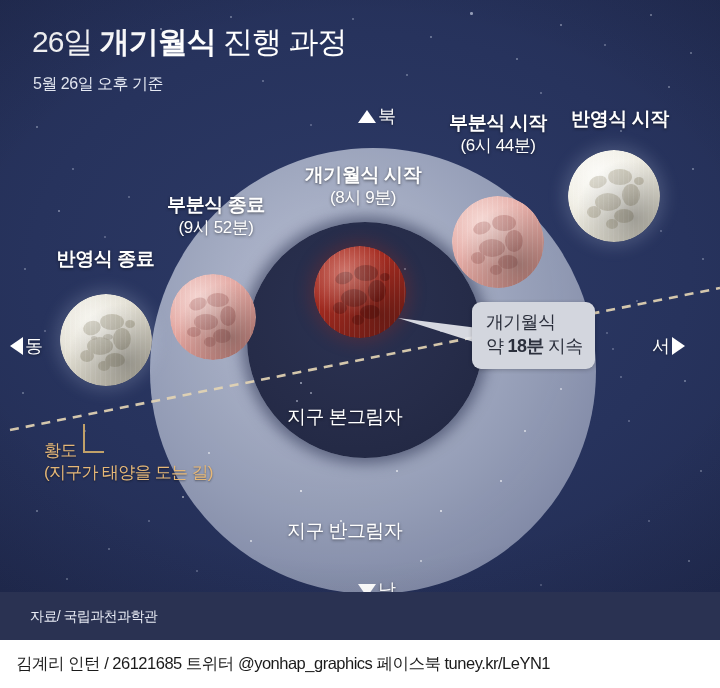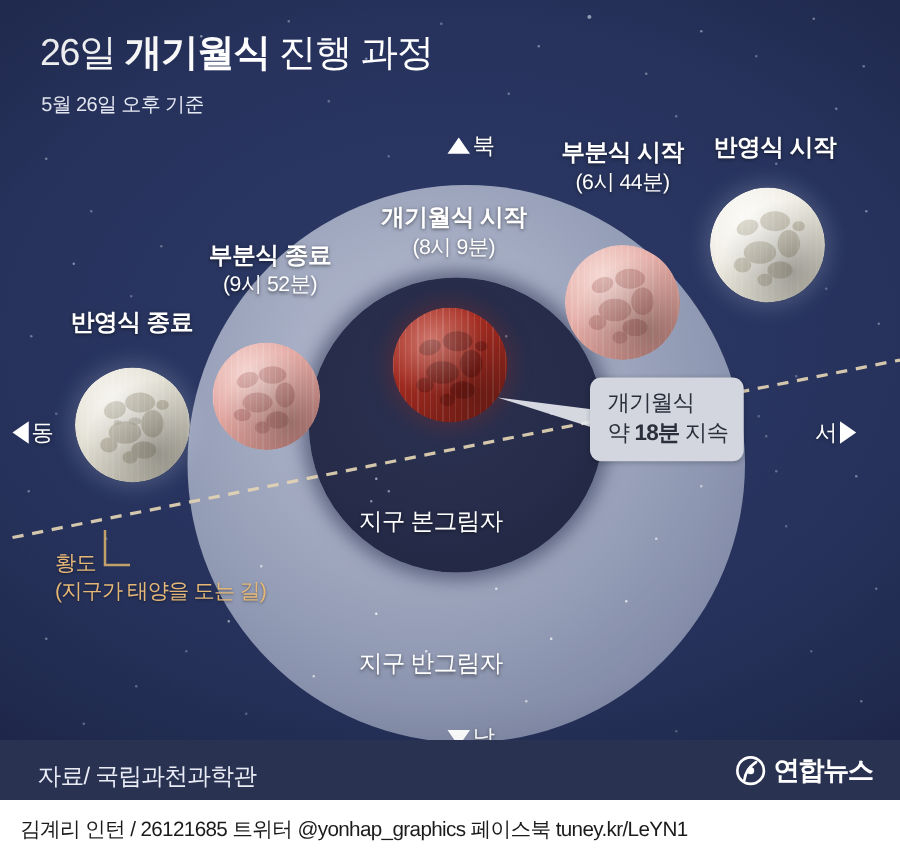--- a/index.html
+++ b/index.html
@@ -125,21 +125,21 @@
   .tri.left{border-top:9px solid transparent;border-bottom:9px solid transparent;border-right:13px solid #fff;}
   .tri.right{border-top:9px solid transparent;border-bottom:9px solid transparent;border-left:13px solid #fff;}
 
   
   #footbar{
     position:absolute;left:0;top:592px;width:720px;height:48px;
     background:#2a3252;
   }
   #source{
     position:absolute;left:30px;top:608px;
-    color:#e9ecf5;font-size:19px;letter-spacing:-.6px;white-space:nowrap;
+    color:#e9ecf5;font-size:14px;letter-spacing:-.6px;white-space:nowrap;
   }
   #logo{
     position:absolute;right:22px;top:602px;
     display:flex;align-items:center;gap:6px;
   }
   #logo .mark{width:25px;height:25px;flex:0 0 25px;}
   #logo .name{color:#ffffff;font-size:21px;font-weight:bold;letter-spacing:-1.2px;white-space:nowrap;}
 
   
   #credit{
@@ -387,26 +387,18 @@
     <div class="dir" style="left:652px;top:334px;">
       <span>서</span>
       <span class="tri right"></span>
     </div>
 
     <div class="vignette"></div>
   </div>
 
   <div id="footbar"></div>
   <div id="source">자료/ 국립과천과학관</div>
-  <div id="logo">
-    <svg class="mark" viewBox="0 0 40 40">
-      <circle cx="20" cy="20" r="17" fill="none" stroke="#ffffff" stroke-width="3.4"></circle>
-      <path d="M27 9 C18 15, 13 23, 12 32" fill="none" stroke="#ffffff" stroke-width="3.4" stroke-linecap="round"></path>
-      <circle cx="20" cy="20" r="4.6" fill="#ffffff"></circle>
-    </svg>
-    <span class="name">연합뉴스</span>
-  </div>
 
   <div id="credit">
     <span>김계리 인턴 / 26121685   트위터 @yonhap_graphics  페이스북 tuney.kr/LeYN1</span>
   </div>
 
 </div>
 
 </body></html>

